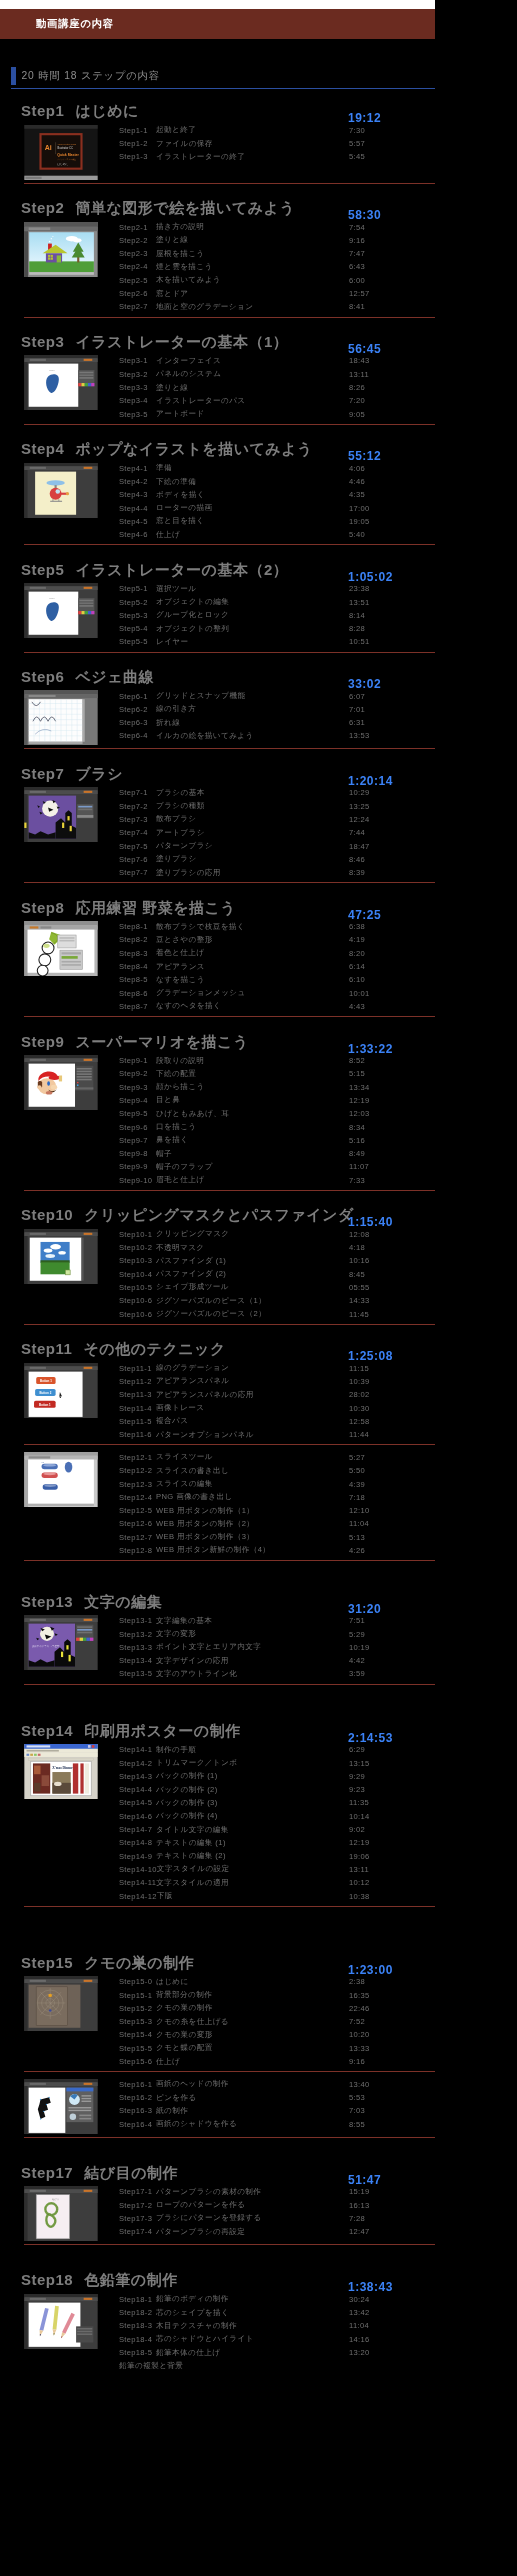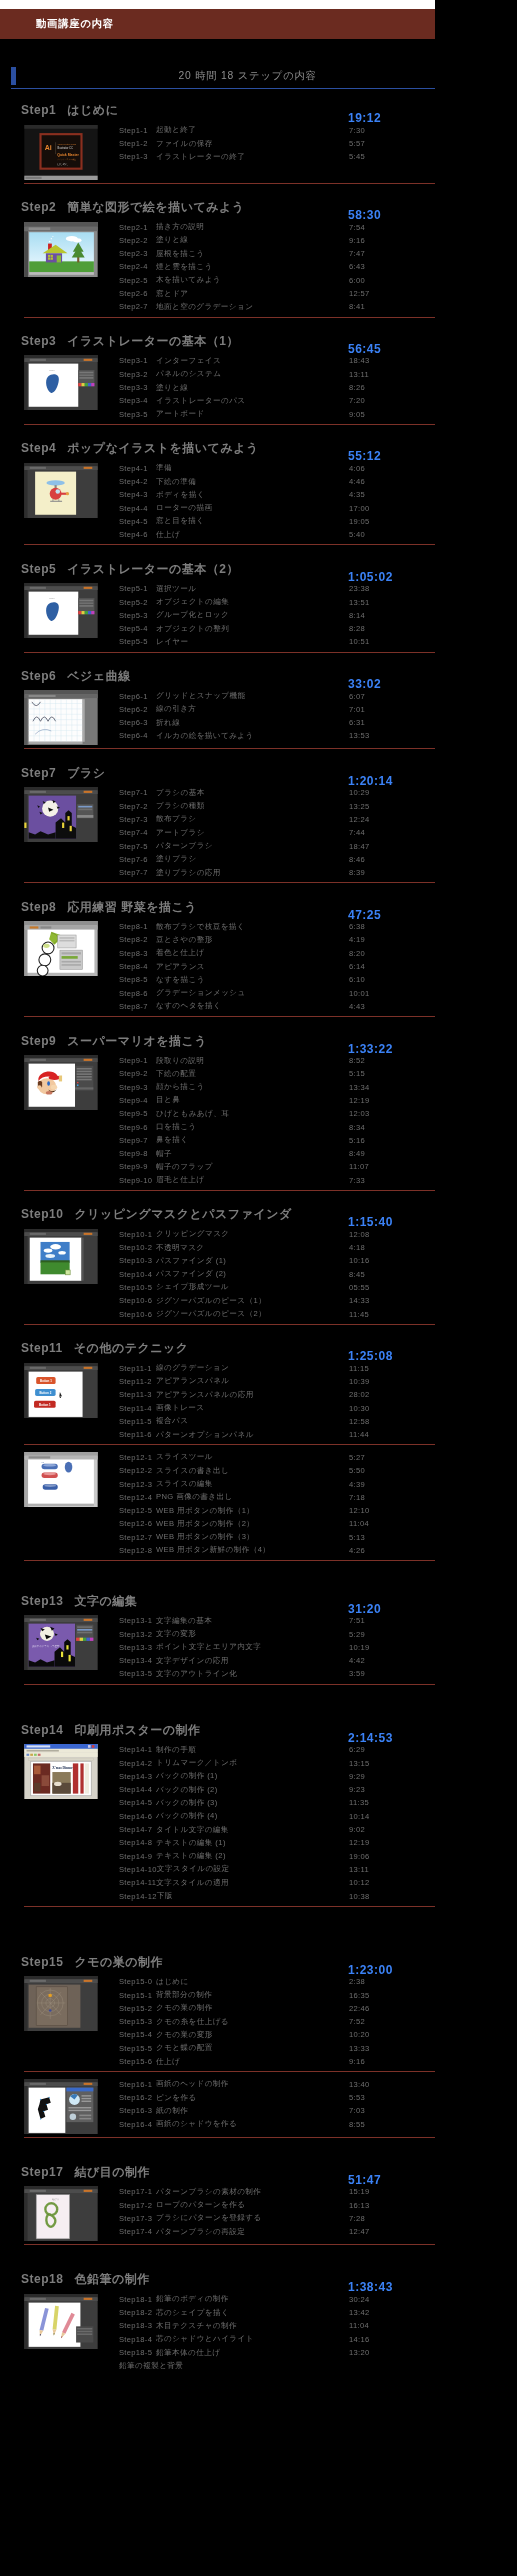--- a/index.html
+++ b/index.html
@@ -1,26 +1,26 @@
 <!DOCTYPE html>
 <html style="font-size:8.7px"><head>
 <meta charset="utf-8">
 <style>
   html,body{margin:0;padding:0;background:#000;}
   body{width:518px;font-family:"Liberation Sans","DejaVu Sans",sans-serif;}
   .page{position:relative;width:435px;height:2576px;background:#000;overflow:hidden;}
   .top-strip{height:8.7px;background:#ffffff;}
   .header-bar{height:30px;background:#6b2b20;display:flex;align-items:center;}
   .header-title{margin-left:36px;font-size:10.3px;font-weight:bold;color:#ffffff;letter-spacing:0.8px;}
-  .section-heading{position:relative;margin:28px 0 0 10.8px;width:452px;border-bottom:1.1px solid #2b4fa0;padding:2.7px 0 4.9px 10.8px;text-align:center;}
+  .section-heading{position:relative;margin:28px 0 0 10.8px;width:452px;border-bottom:1.1px solid #2b4fa0;padding:2.7px 0 4.9px 10.8px;}
   .accent-bar{position:absolute;left:0;top:0;width:5.4px;height:18px;background:#2b4fa0;}
   .heading-text{font-size:10.3px;color:#8e8e8e;letter-spacing:0.8px;}
   .divider{height:1.1px;background:#7c3128;margin-left:24px;width:440px;}
   .step-head{position:relative;margin-left:21px;height:15px;line-height:15px;}
-  .step-id,.step-title{font-size:12px;font-weight:bold;color:#7d7d7d;letter-spacing:0.5px;}
+  .step-id,.step-title{font-size:15px;font-weight:bold;color:#7d7d7d;letter-spacing:0.5px;}
   .step-title{margin-left:8.7px;}
   .step-duration{position:absolute;left:327px;top:8px;font-size:12px;font-weight:bold;color:#3b82f6;letter-spacing:0.5px;}
   .step-body{position:relative;margin-top:5.4px;min-height:56px;padding-bottom:3px;}
   .thumb{position:absolute;left:24px;top:1.1px;width:74px;height:55px;}
   .thumb svg{display:block;}
   .lessons{margin-left:119px;}
   .lesson{position:relative;height:13.3px;display:flex;align-items:center;}
   .lesson-label{min-width:37px;flex:none;font-size:7.6px;color:#6f6f6f;letter-spacing:0.3px;}
   .lesson-name{font-size:7.6px;color:#6f6f6f;letter-spacing:0.4px;}
   .lesson-duration{position:absolute;left:230px;font-size:7.6px;color:#6f6f6f;letter-spacing:0.3px;}

